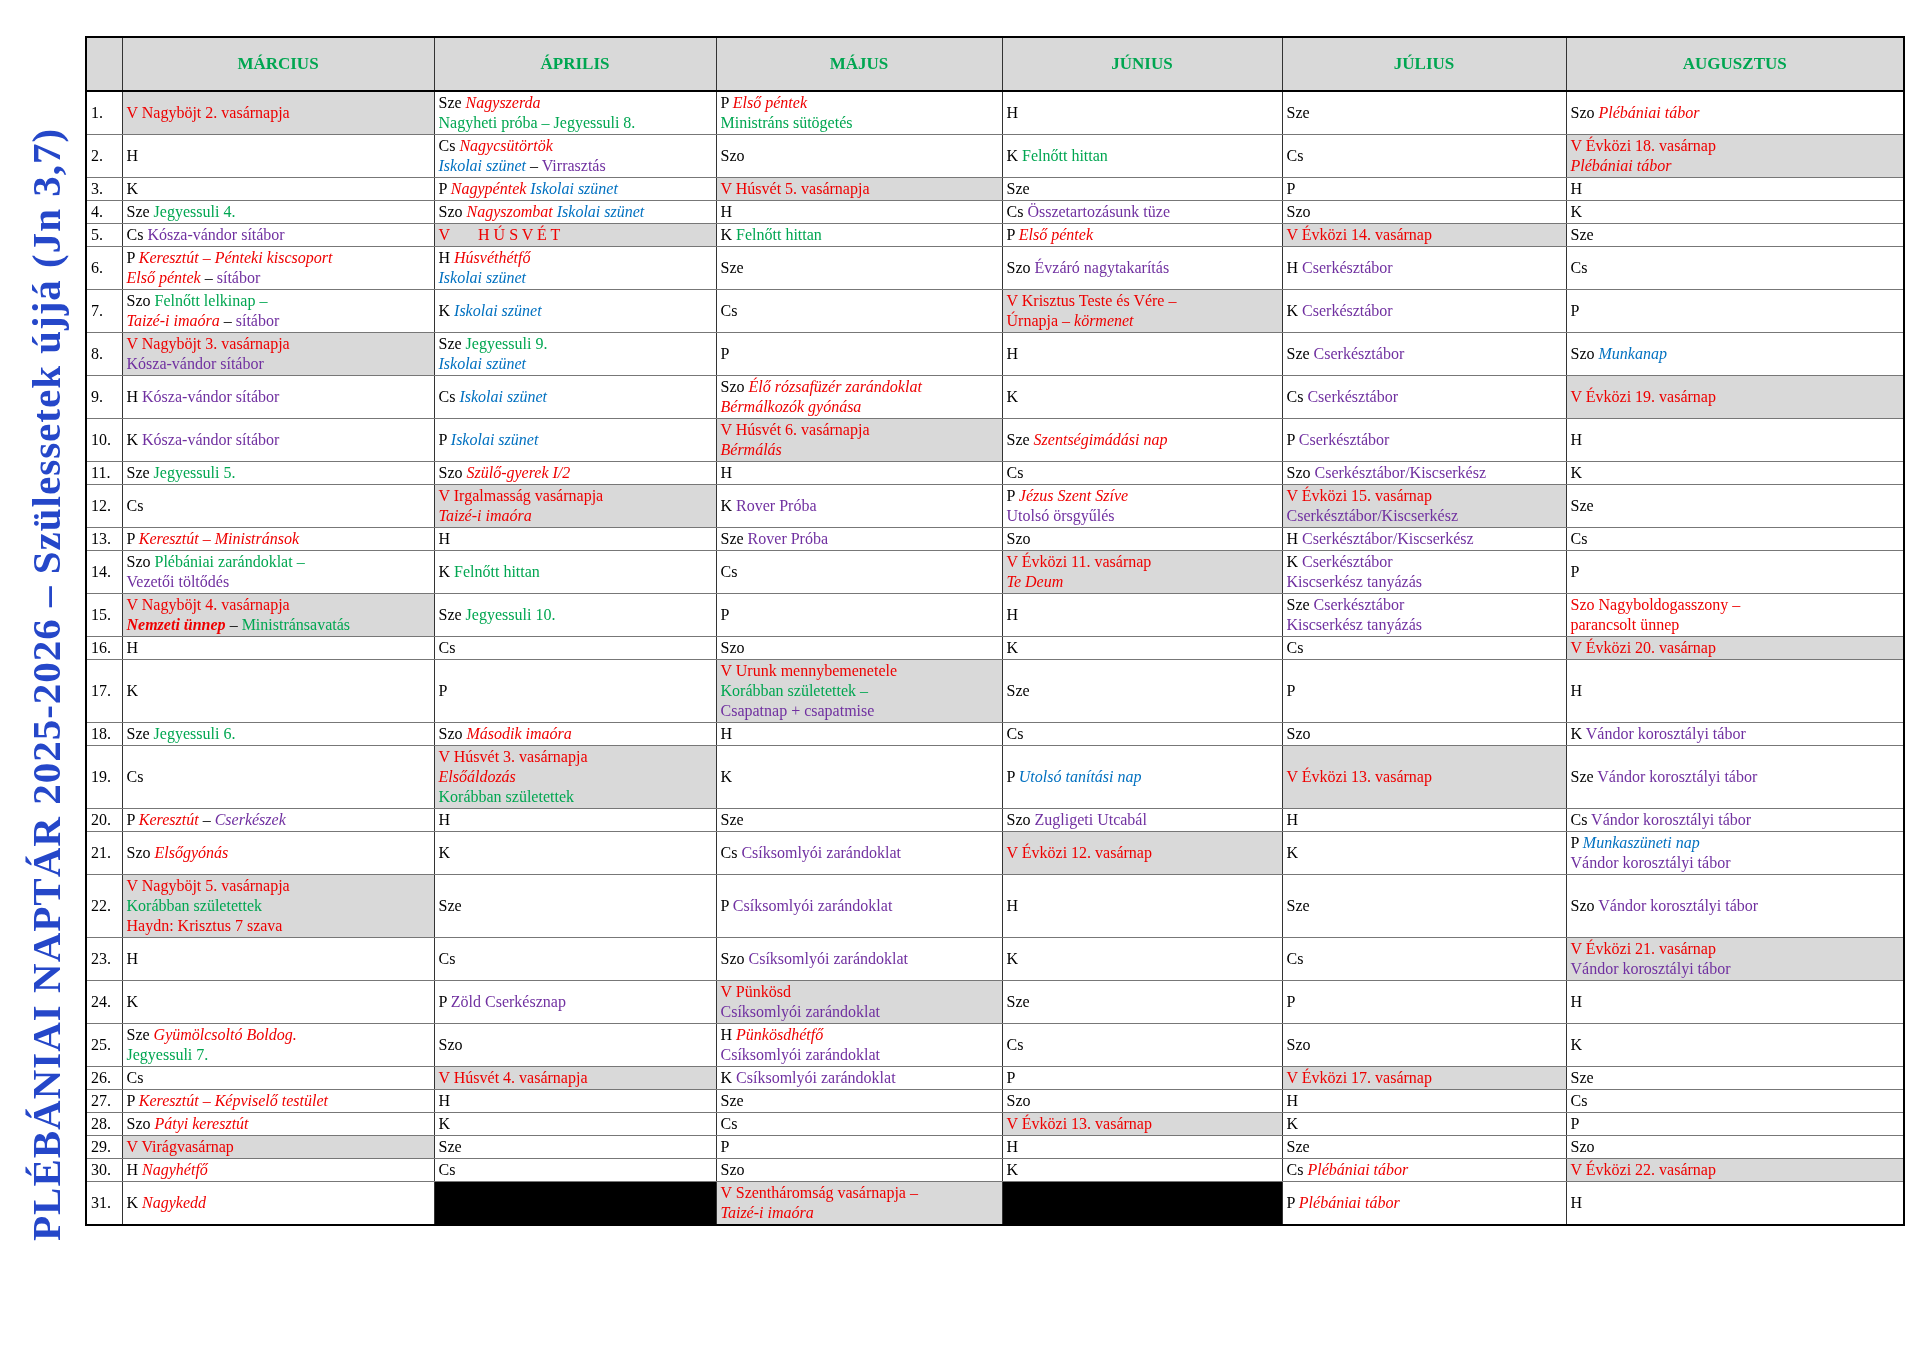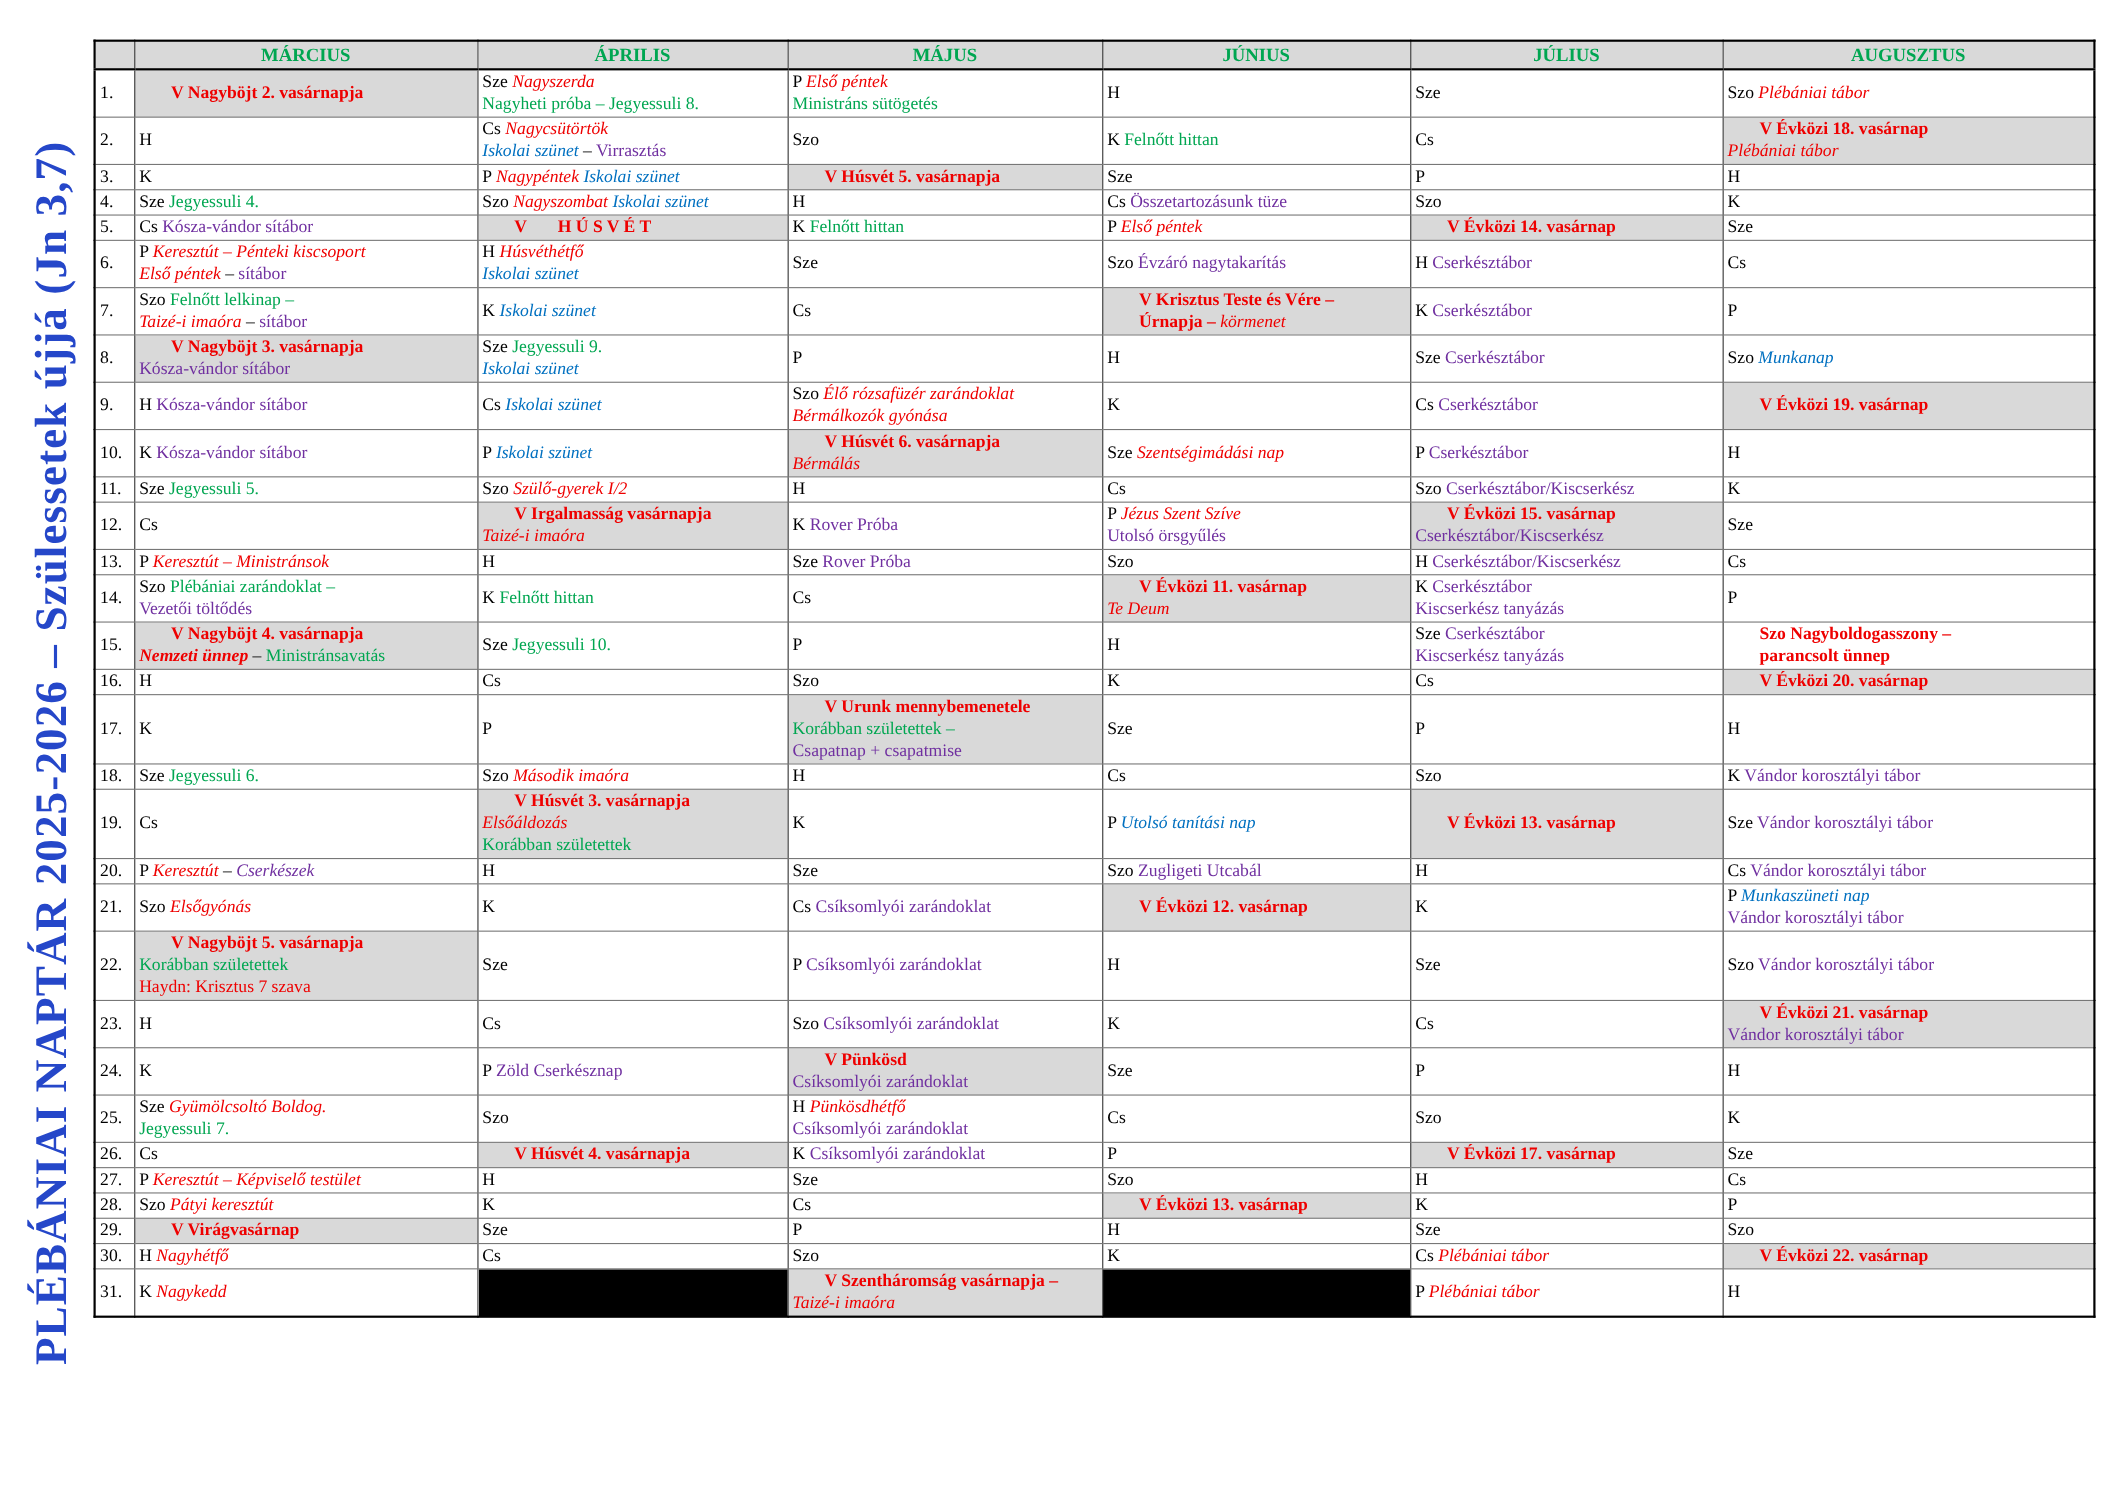--- a/index.html
+++ b/index.html
@@ -17,30 +17,30 @@
     position:absolute;left:85px;top:36px;border-collapse:collapse;table-layout:fixed;
     width:1818px;font-size:16px;line-height:20px;
   }
   table.cal td,table.cal th{
     border:1px solid #777;border-left:1.5px solid #333;border-right:1.5px solid #333;
     padding:1px 4px;vertical-align:middle;overflow:hidden;
   }
   table.cal{border:2px solid #000;}
   tr.hdr th{
     background:#d9d9d9;color:#00a651;font-weight:bold;font-size:17px;
-    border-bottom:2px solid #000;text-align:center;padding:2px 0;
+    border-bottom:2px solid #000;text-align:center;padding:16px 0;
   }
   td.num{padding-left:6px;background:#fff;}
   td.sun{background:#d9d9d9;border-top:2.5px solid #000;border-bottom:2.5px solid #000;}
   td.wk{border-top:2.5px solid #000;border-bottom:2.5px solid #000;}
   td.blk{background:#000;}
   .ln{white-space:nowrap;}
 
   .s-d  {color:#000;}
-  .s-rb {color:#ee0000;font-weight:bold;margin-left:29px;}
+  .s-rb {color:#ee0000;font-weight:normal;}
   .s-rbi{color:#ee0000;font-weight:bold;font-style:italic;}
   .s-ri {color:#ee0000;font-style:italic;}
   .s-r  {color:#ee0000;}
   .s-g  {color:#00a651;margin-top:20px;}
   .s-p  {color:#7030a0;}
   .s-pi {color:#7030a0;font-style:italic;text-align:center;}
   .s-bi {color:#0070c0;font-style:italic;margin-top:18px;}
 </style>
 </head>
 <body>

